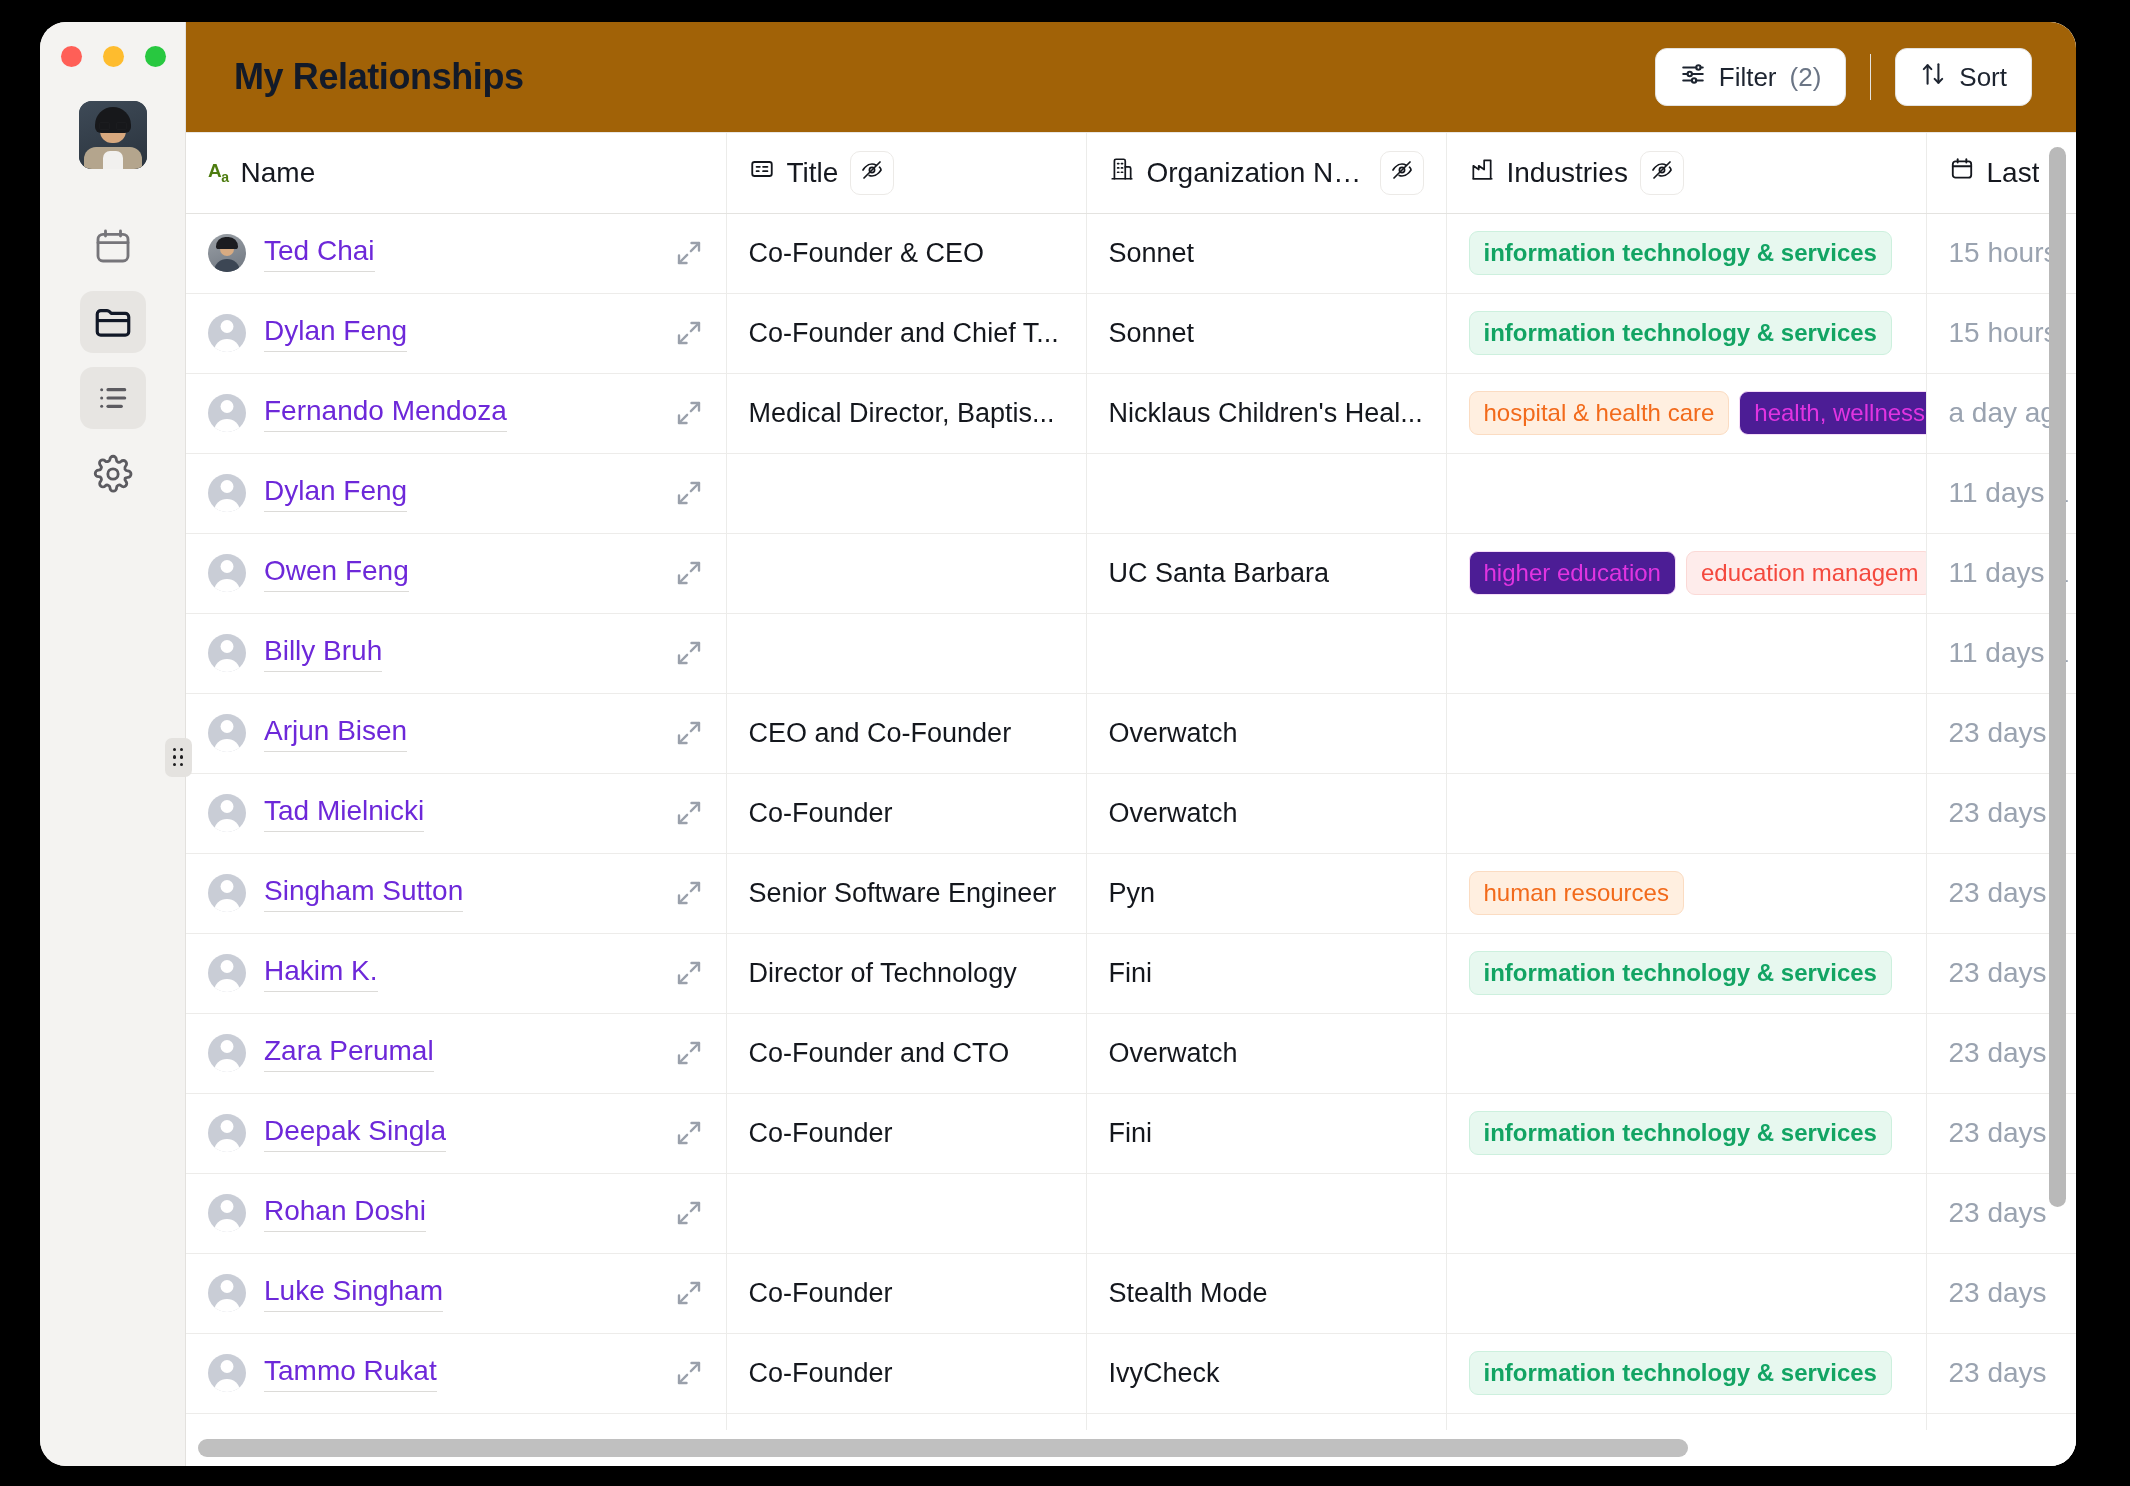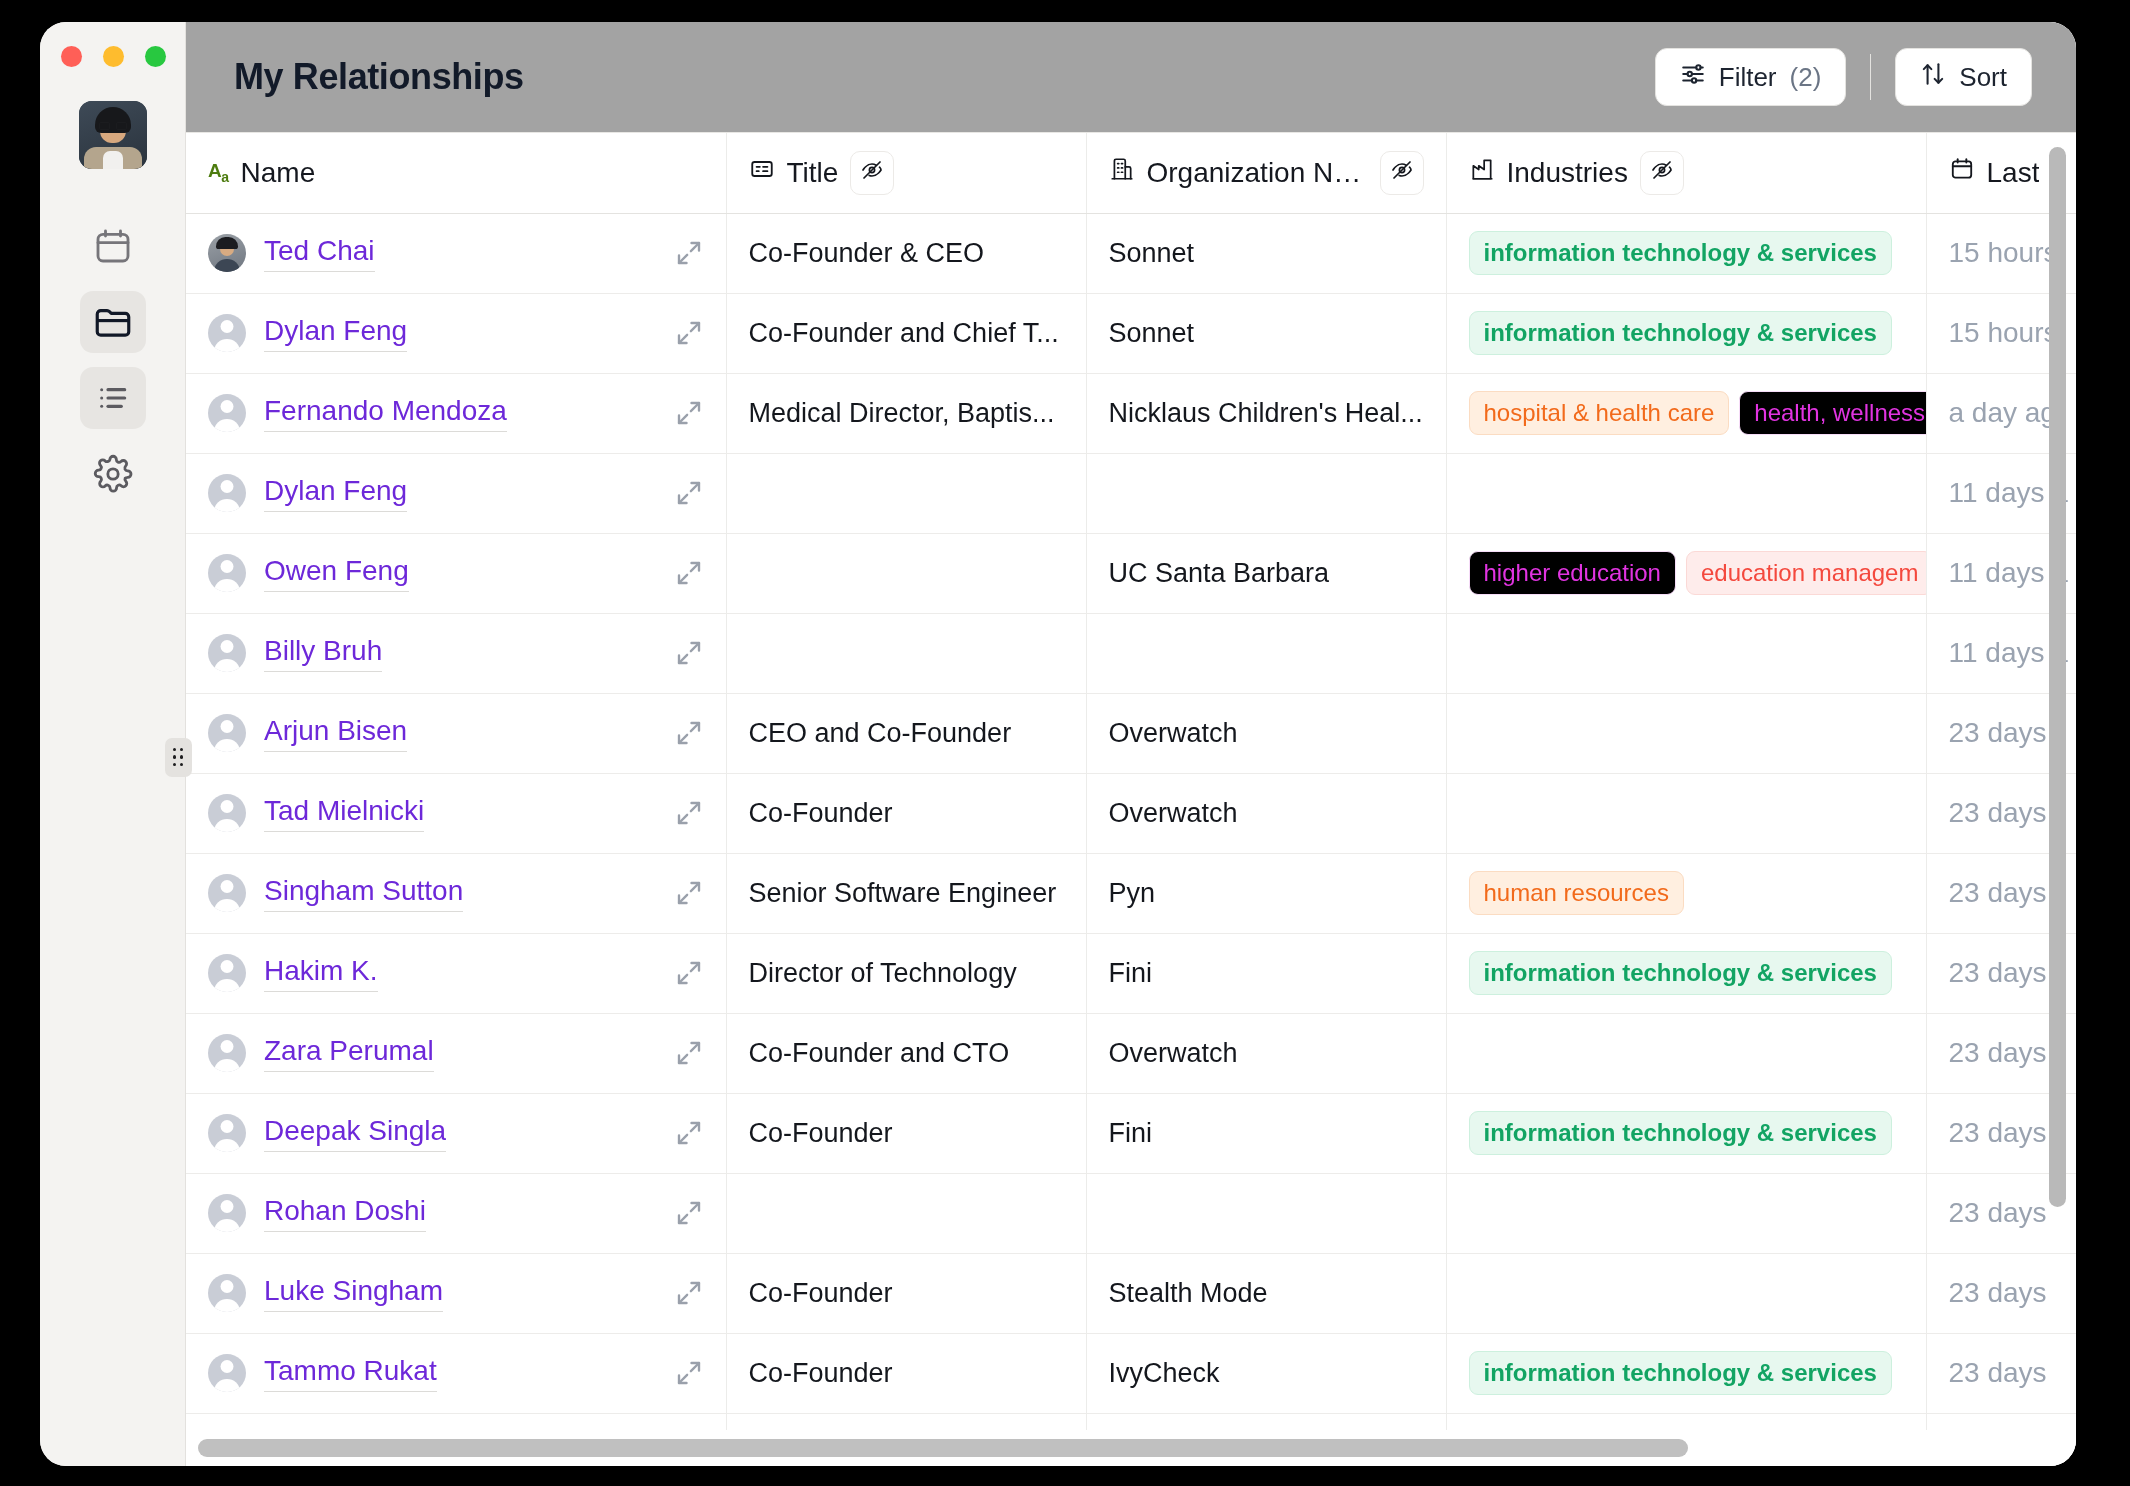--- a/index.html
+++ b/index.html
@@ -105,21 +105,21 @@
     position: relative;
     overflow: hidden;
   }
 
   .topbar {
     height: 110px;
     flex: 0 0 110px;
     display: flex;
     align-items: center;
     padding: 0 44px 0 48px;
-    background: #a3a3a3;
+    background: #a16207;
   }
   .page-title {
     font-size: 36px;
     font-weight: 600;
     color: #121a29;
     letter-spacing: -0.4px;
   }
   .topbar-right { margin-left: auto; display: flex; align-items: center; gap: 0; }
   .tool-btn {
     display: flex; align-items: center; gap: 13px;
@@ -228,21 +228,21 @@
   .tags { display: flex; gap: 10px; align-items: center; flex-wrap: nowrap; }
   .tag {
     font-size: 24px;
     padding: 7px 14px;
     border-radius: 9px;
     white-space: nowrap;
     border: 1px solid transparent;
   }
   .tag.green  { background:#e7f8ef; color:#12a463; border-color:#cdf0de;font-weight:bold; }
   .tag.orange { background:#ffefe0; color:#f26a1b; border-color:#fbdcc2; }
-  .tag.pink   { background:#000000; color:#e134e1; border-color:#f6dcf8; }
+  .tag.pink   { background:#4c1d95; color:#e134e1; border-color:#f6dcf8; }
   .tag.red    { background:#feeceb; color:#f4483d; border-color:#fbd9d6; }
 
   .last-cell { color: #9aa3b0; font-size: 28px; }
 
   
   .vscroll {
     position: absolute;
     right: 10px; top: 14px;
     width: 17px; height: 1060px;
     background: #b9b9b9;

